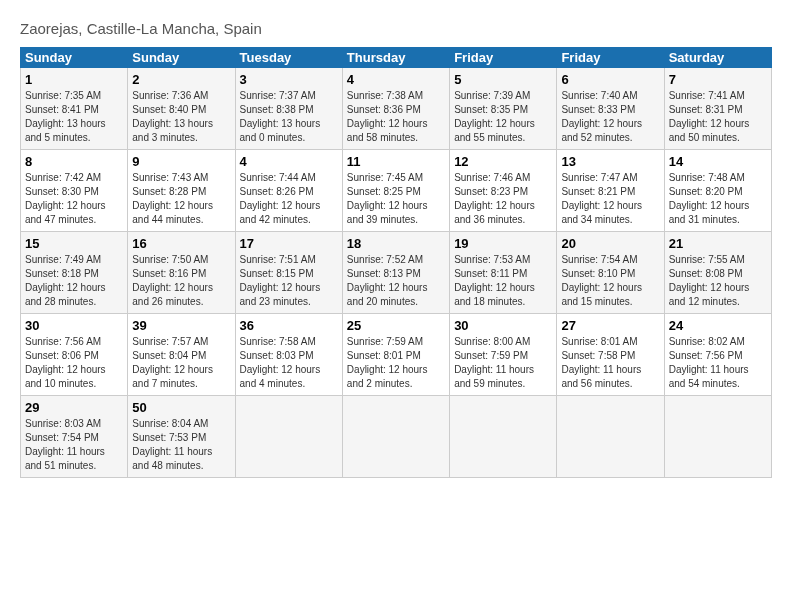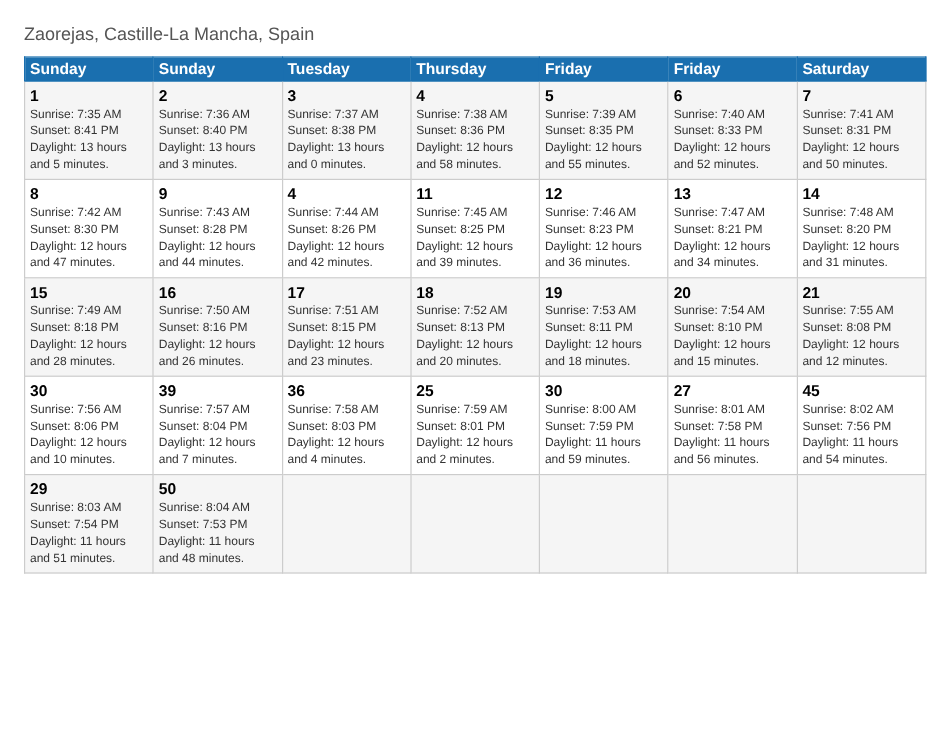--- a/index.html
+++ b/index.html
@@ -219,21 +219,21 @@
         </td>
         <td>
           <span class="day-num">30</span>
           <div class="day-info">Sunrise: 8:00 AM<br>Sunset: 7:59 PM<br>Daylight: 11 hours and 59 minutes.</div>
         </td>
         <td>
           <span class="day-num">27</span>
           <div class="day-info">Sunrise: 8:01 AM<br>Sunset: 7:58 PM<br>Daylight: 11 hours and 56 minutes.</div>
         </td>
         <td>
-          <span class="day-num">45</span>
+          <span class="day-num">24</span>
           <div class="day-info">Sunrise: 8:02 AM<br>Sunset: 7:56 PM<br>Daylight: 11 hours and 54 minutes.</div>
         </td>
       </tr>
       <tr>
         <td>
           <span class="day-num">29</span>
           <div class="day-info">Sunrise: 8:03 AM<br>Sunset: 7:54 PM<br>Daylight: 11 hours and 51 minutes.</div>
         </td>
         <td>
           <span class="day-num">50</span>

